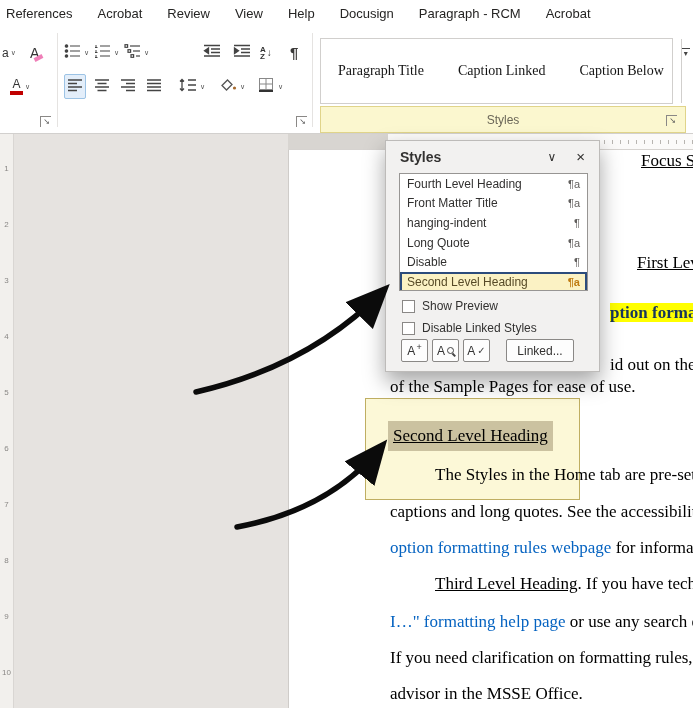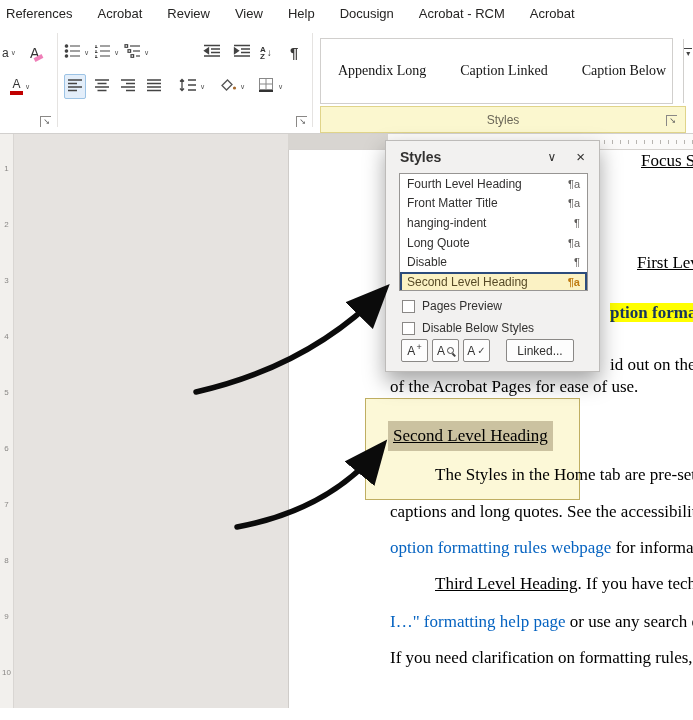--- a/index.html
+++ b/index.html
@@ -94,21 +94,21 @@
 
 <div id="app">
 
   <div class="menu-bar">
     <span class="menu-tab">References</span>
     <span class="menu-tab">Acrobat</span>
     <span class="menu-tab">Review</span>
     <span class="menu-tab">View</span>
     <span class="menu-tab">Help</span>
     <span class="menu-tab">Docusign</span>
-    <span class="menu-tab">Acrobat - RCM</span>
+    <span class="menu-tab">Paragraph - RCM</span>
     <span class="menu-tab">Acrobat</span>
   </div>
 
   <div class="ribbon">
 
     <div class="rbtn row1" style="left:0">
       <span class="bigA" style="font-size:12px">a</span>
       <span class="caret">∨</span>
     </div>
     <div class="rbtn row1" style="left:28px">
@@ -265,21 +265,21 @@
           </svg>
       </span>
       <span class="caret">∨</span>
     </div>
 
     <span class="launcher" style="left:296px;top:89px">↘</span>
 
     <div class="vsep" style="left:312px"></div>
 
     <div class="gallery">
-      <span class="gallery-item">Appendix Long</span>
+      <span class="gallery-item">Paragraph Title</span>
       <span class="gallery-item">Caption Linked</span>
       <span class="gallery-item">Caption Below</span>
       <span class="gallery-more">
         <span class="bar"></span>
         <span class="tri">▾</span>
       </span>
     </div>
 
     <div class="styles-bar">
       <span class="lbl">Styles</span>
@@ -306,28 +306,29 @@
       <span class="ticks"></span>
     </div>
   </div>
 
   <div class="callout"></div>
 
   <div class="doc-line" style="left:641px;top:151px"><span class="u">Focus State</span></div>
   <div class="doc-line" style="left:637px;top:253px"><span class="u">First Lev</span></div>
   <div class="doc-line" style="left:610px;top:303px"><span class="hl-yellow">ption formatt</span></div>
   <div class="doc-line" style="left:610px;top:355px"><span>id out on the S</span></div>
-  <div class="doc-line" style="left:390px;top:377px"><span>of the Acrobat Pages for ease of use.</span></div>
+  <div class="doc-line" style="left:390px;top:377px"><span>of the Sample Pages for ease of use.</span></div>
   <div class="doc-line" style="left:388px;top:421px"><span class="sel-heading"><span class="u">Second Level Heading</span></span></div>
   <div class="doc-line" style="left:435px;top:465px"><span>The Styles in the Home tab are pre-set f</span></div>
   <div class="doc-line" style="left:390px;top:502px"><span>captions and long quotes. See the accessibility g</span></div>
   <div class="doc-line" style="left:390px;top:538px"><span class="link">option formatting rules webpage</span><span> for informatio</span></div>
   <div class="doc-line" style="left:435px;top:574px"><span class="u">Third Level Heading</span><span>. If you have techni</span></div>
   <div class="doc-line" style="left:390px;top:612px"><span class="link">I…" formatting help page</span><span> or use any search eng</span></div>
   <div class="doc-line" style="left:390px;top:648px"><span>If you need clarification on formatting rules, pl</span></div>
+  <div class="doc-line" style="left:390px;top:684px"><span>advisor in the MSSE Office.</span></div>
 
   <div class="styles-panel">
     <div class="sp-header">
       <span class="sp-title">Styles</span>
       <span class="sp-chevron">∨</span>
       <span class="sp-close">×</span>
     </div>
     <div class="sp-list">
       <div class="style-item">
         <span>Fourth Level Heading</span>
@@ -349,25 +350,25 @@
         <span>Disable</span>
         <span class="si-mark">¶</span>
       </div>
       <div class="style-item selected">
         <span>Second Level Heading</span>
         <span class="si-mark">¶a</span>
       </div>
     </div>
     <div class="sp-check" style="top:158px">
       <span class="box"></span>
-      <span>Pages Preview</span>
+      <span>Show Preview</span>
     </div>
     <div class="sp-check" style="top:180px">
       <span class="box"></span>
-      <span>Disable Below Styles</span>
+      <span>Disable Linked Styles</span>
     </div>
     <div class="tool-btn" style="left:15px">
       <span>A</span>
         <span class="sup">+</span>
     </div>
     <div class="tool-btn" style="left:46px">
       <span>A</span>
         <span class="mag"></span>
     </div>
     <div class="tool-btn" style="left:77px">

